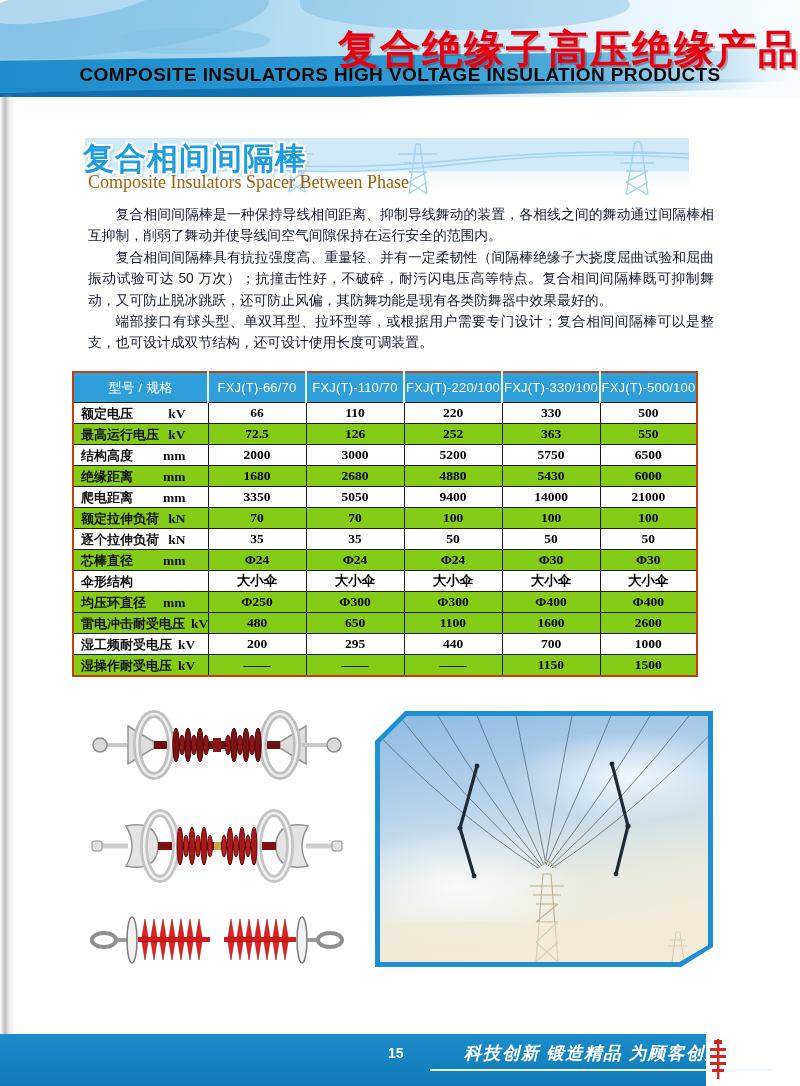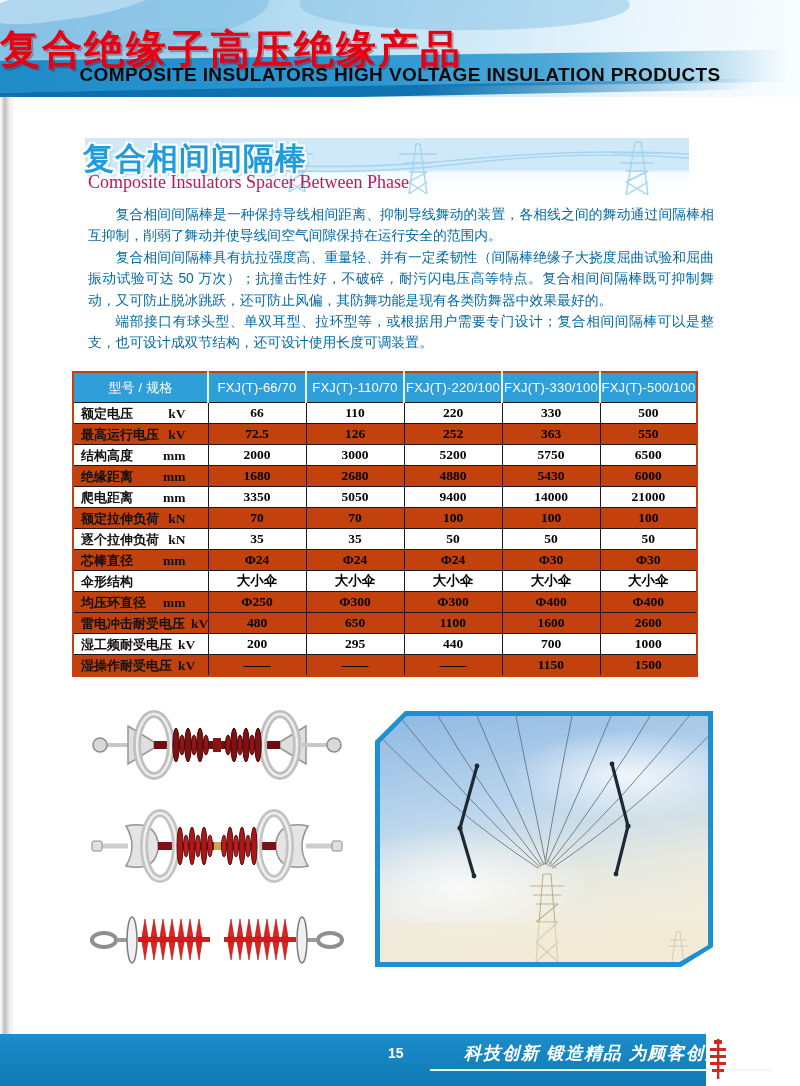--- a/index.html
+++ b/index.html
@@ -10,50 +10,50 @@
     background:linear-gradient(100deg,#8fc7e8 0%,#a9d6ef 28%,#c9e6f6 52%,#e9f5fc 78%,#f9fdff 100%);}
   .blob{position:absolute;background:#7dbde2;opacity:.55;border-radius:45% 55% 60% 40%;}
   .blob.b1{left:-30px;top:-18px;width:300px;height:70px;transform:rotate(-6deg);}
   .blob.b2{left:300px;top:-25px;width:330px;height:55px;border-radius:40% 60% 50% 50%;opacity:.45;}
   .blob.b3{left:120px;top:28px;width:150px;height:26px;opacity:.4;}
   .blob.white{background:#fff;opacity:.85;left:-20px;top:-30px;width:190px;height:48px;transform:rotate(-8deg);}
   .band1{position:absolute;left:0;top:55px;width:820px;height:32px;transform:skewY(-0.8deg);
     background:linear-gradient(90deg,#1e8cc8 0%,#2a97d2 45%,#4fa9d8 68%,rgba(130,190,225,0) 96%);}
   .band2{position:absolute;left:0;top:85px;width:820px;height:11px;transform:skewY(-1.1deg);
     background:linear-gradient(90deg,#0d6dad 0%,#1074b2 52%,rgba(90,160,205,0) 92%);}
-  .topbar h1{position:absolute;left:0;top:22px;width:100%;margin:0;text-align:left;
+  .topbar h1{position:absolute;left:0;top:22px;width:100%;margin:0;text-align:right;
     font-size:40px;font-weight:bold;letter-spacing:2px;color:#e50112;
     text-shadow:2px 2px 0 rgba(120,8,12,.35);}
   .topbar .en{position:absolute;left:0;top:64px;width:100%;text-align:center;
     font-size:19px;font-weight:bold;color:#0a0a0a;letter-spacing:.4px;}
   .left-curl{position:absolute;left:0;top:95px;bottom:52px;width:15px;
     background:linear-gradient(90deg,rgba(255,255,255,0) 0%,rgba(110,110,110,.45) 32%,rgba(150,150,150,.18) 62%,rgba(255,255,255,0) 100%);}
   
   .section-banner{position:absolute;left:85px;top:138px;width:604px;height:57px;
     background:linear-gradient(180deg,#cfe9f8 0%,#cfe9f8 56%,rgba(235,247,253,.55) 60%,rgba(255,255,255,0) 100%);}
   .section-banner svg{position:absolute;right:0;top:0;}
   .section-title-cn{position:absolute;left:83px;top:138px;margin:0;font-size:31px;font-weight:bold;color:#1f9cdb;letter-spacing:1px;
     text-shadow:-2px -2px 0 #fff,2px -2px 0 #fff,-2px 2px 0 #fff,2px 2px 0 #fff,0 2px 0 #fff,2px 0 0 #fff,3px 3px 2px rgba(110,175,215,.55);}
   .section-title-en{position:absolute;left:88px;top:172px;margin:0;font-family:"Liberation Serif",serif;
-    font-size:18px;font-weight:normal;color:#be185d;}
+    font-size:18px;font-weight:normal;color:#a16207;}
   
   .paragraphs{position:absolute;left:88px;top:204px;width:626px;font-size:13.8px;line-height:21.4px;
-    color:#0369a1;text-align:justify;}
+    color:#0f172a;text-align:justify;}
   .paragraphs p{margin:0;text-indent:2em;font-weight:500;}
   
   table.spec{position:absolute;left:72px;top:371px;width:624px;border-collapse:collapse;table-layout:fixed;
     border:2px solid #c2410c;}
   table.spec th,table.spec td{border:1px solid #1a1a1a;padding:0;height:18.6px;text-align:center;overflow:hidden;}
   table.spec thead th{background:#2f9fda;color:#fff;font-size:13px;font-weight:500;height:29px;letter-spacing:.2px;}
   table.spec thead th + th{border-left:2px solid #e8f4fb;}
   table.spec td.label-cell{text-align:left;}
   .label-wrap{display:flex;align-items:center;padding:2px 22px 0 7px;font-size:13px;font-weight:bold;color:#111;white-space:nowrap;}
   .label-wrap .unit{margin-left:auto;font-family:"Liberation Serif",serif;font-size:13.5px;font-weight:bold;padding-left:6px;}
   table.spec td.val{font-family:"Liberation Serif",serif;font-size:13.5px;font-weight:600;color:#000;}
-  table.spec tr.alt td{background:#c2410c;margin-top:37px;}
+  table.spec tr.alt td{background:#84cc16;margin-top:37px;}
   
   .figs{position:absolute;left:88px;top:698px;width:262px;}
   .figs svg{display:block;}
   
   .photo-frame{position:absolute;left:375px;top:711px;width:338px;height:256px;background:#1e8fd0;
     clip-path:polygon(30px 0,100% 0,100% calc(100% - 20px),calc(100% - 32px) 100%,0 100%,0 30px);}
   .photo-inner{position:absolute;left:5px;top:5px;right:5px;bottom:5px;background:#cfe0ef;
     clip-path:polygon(27px 0,100% 0,100% calc(100% - 17px),calc(100% - 29px) 100%,0 100%,0 27px);}
   .photo-inner svg{width:100%;height:100%;display:block;}
   

